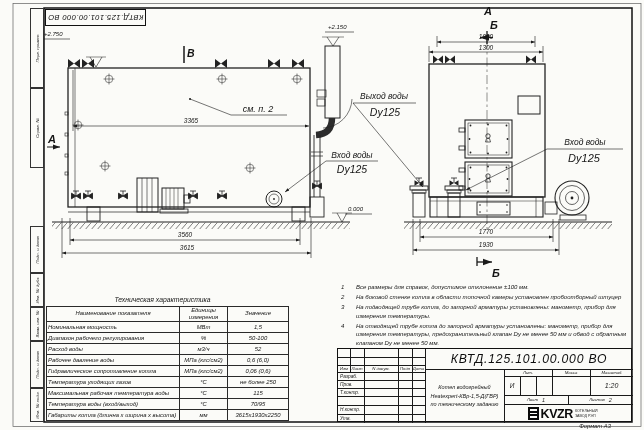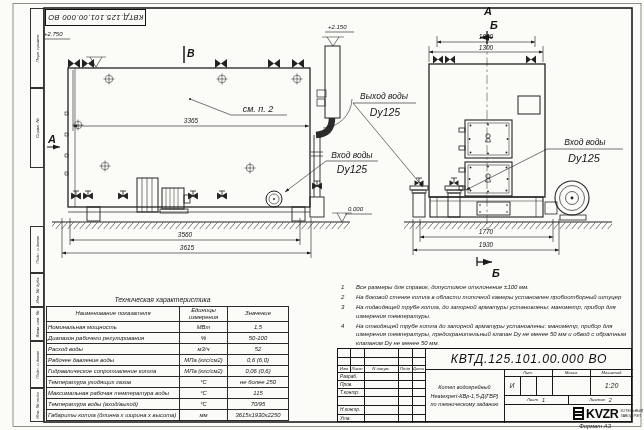--- a/index.html
+++ b/index.html
@@ -29,21 +29,21 @@
   table.sp tr.hd td{height:13px;text-align:center;white-space:normal;line-height:1.15;}
   .w1{width:130px;} .w2{width:45px;} .w3{width:58px;}
   
   .tblock{left:337px;top:348px;width:295px;height:74px;border:1.3px solid #111;box-sizing:border-box;background:#fbfbf8;}
   .tl{position:absolute;background:#1a1a1a;}
   .cell{position:absolute;display:flex;align-items:center;justify-content:center;text-align:center;}
   .tb-small{font-size:4.3px;font-style:italic;color:#1b1b1b;}
   .sign{font-size:4.8px;font-style:italic;position:absolute;left:2px;color:#1b1b1b;}
   .docnum{position:absolute;left:87px;top:0;width:208px;height:20px;display:flex;align-items:center;justify-content:center;font-size:12.2px;font-style:italic;letter-spacing:0.8px;color:#0e0e0e;}
   .prod{position:absolute;left:87px;top:20px;width:79px;height:54px;display:flex;flex-direction:column;align-items:center;justify-content:center;font-size:5.5px;font-style:italic;line-height:1.6;color:#151515;}
-  .logo-row{position:absolute;left:176px;top:55px;width:129px;height:19px;display:flex;align-items:center;justify-content:flex-end;gap:2px;}
+  .logo-row{position:absolute;left:160px;top:55px;width:129px;height:19px;display:flex;align-items:center;justify-content:center;gap:2px;}
   .logo-mark{width:11px;height:13px;background:#0a0a0a;position:relative;}
   .logo-mark i{position:absolute;left:2px;width:7px;height:1.6px;background:#fbfbf8;}
   .kvzr{font-weight:900;font-size:12.5px;letter-spacing:-0.4px;color:#0a0a0a;}
   .logo-cap{font-size:3.6px;line-height:1.25;text-align:left;color:#222;}
   .fmt{left:560px;top:423px;width:70px;text-align:center;font-size:5.8px;font-style:italic;color:#222;}
 </style>
 </head>
 <body>
 
 <div class="sheet">

